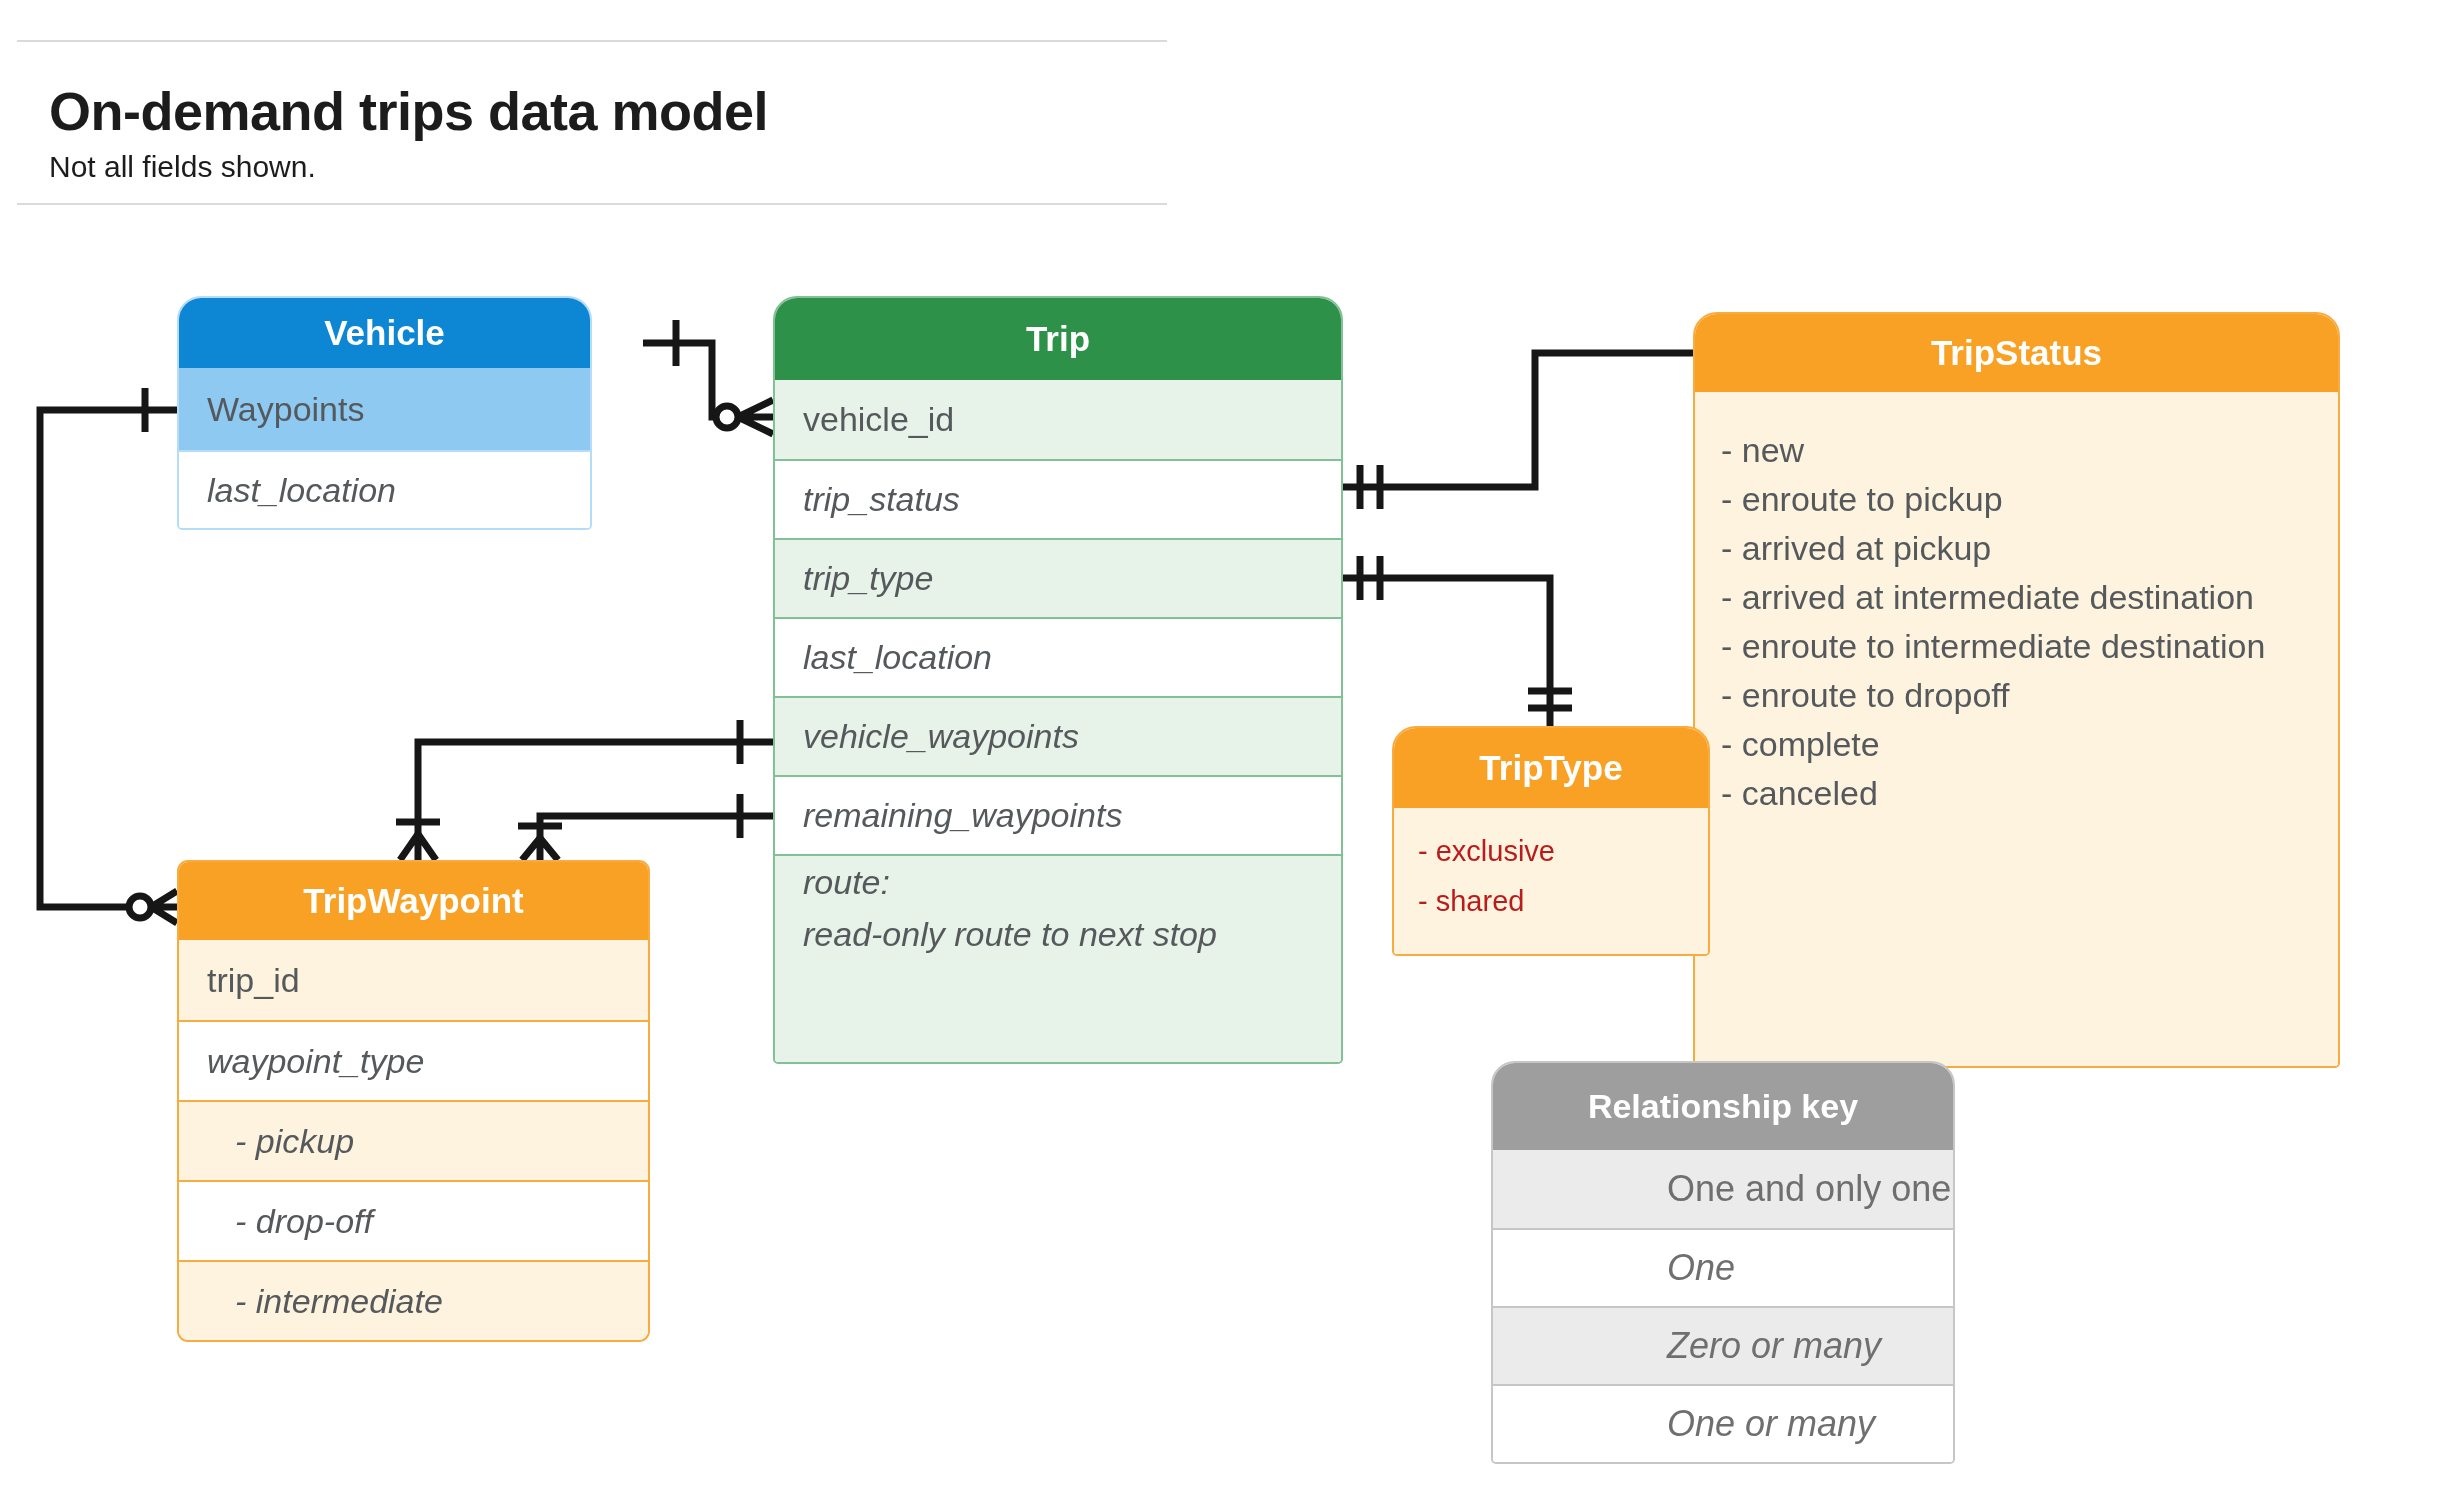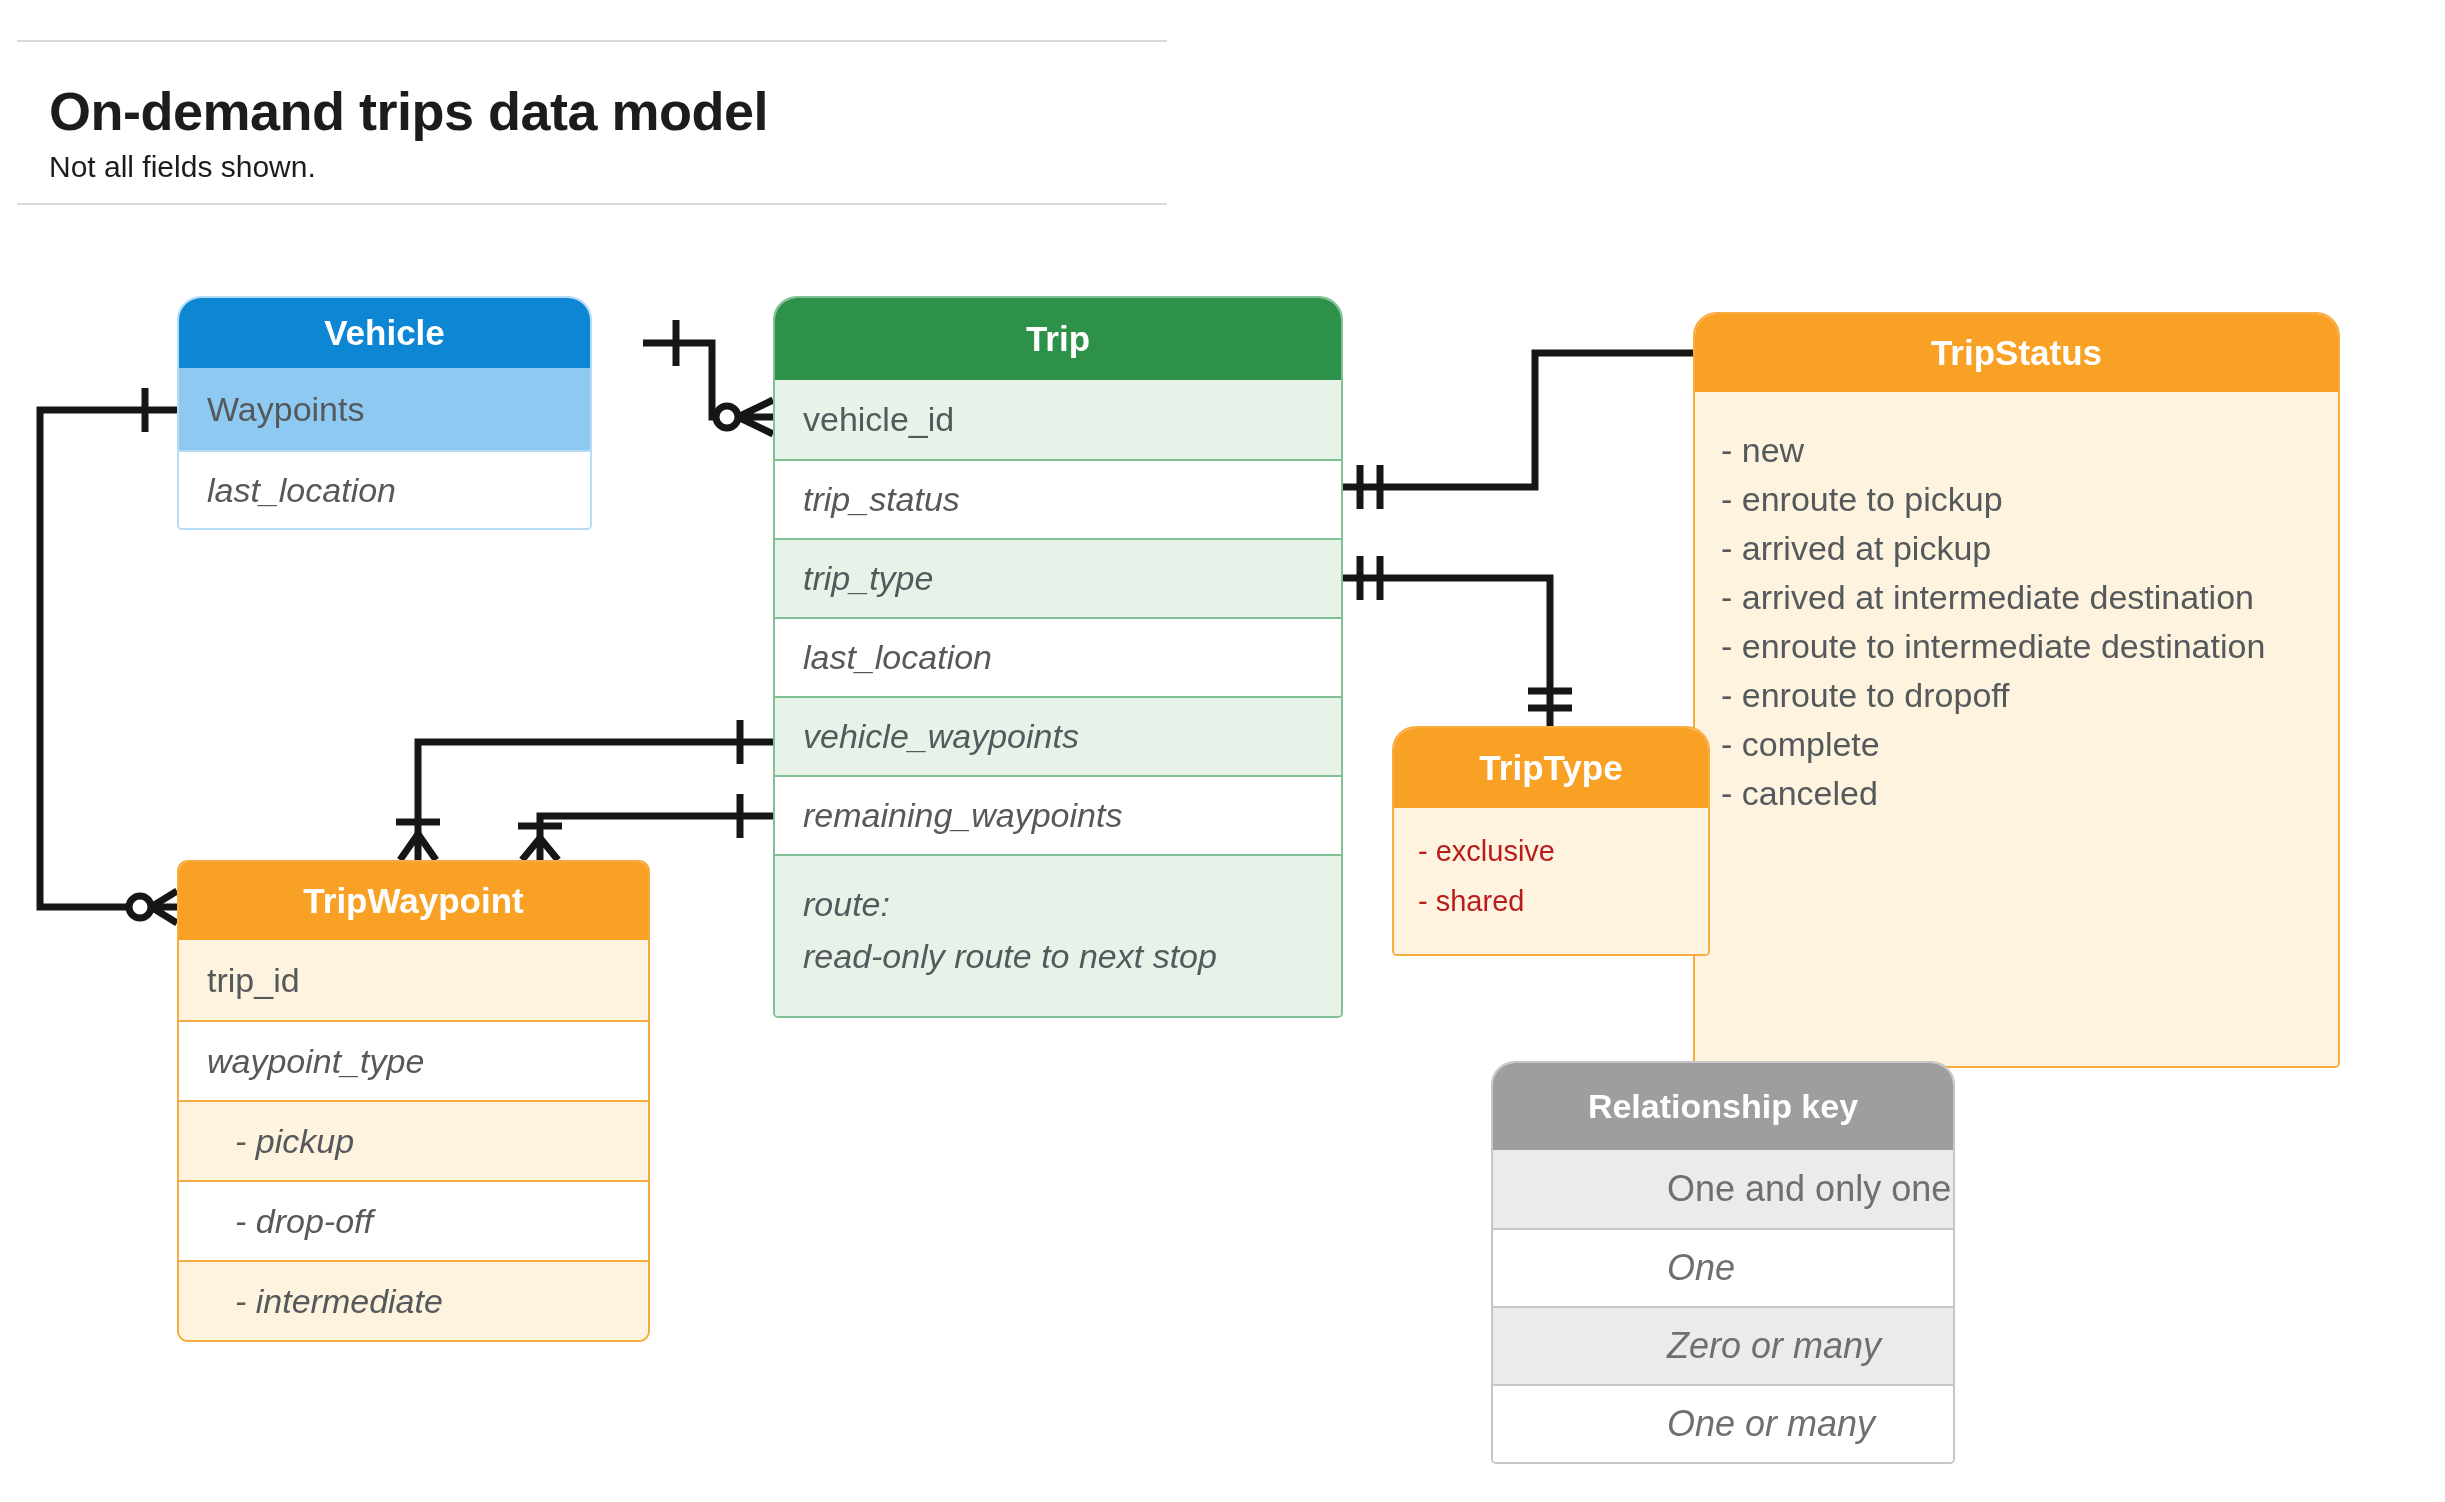--- a/index.html
+++ b/index.html
@@ -23,21 +23,21 @@
   .ent .rw + .rw { border-top:2px solid var(--bd);font-style:italic; }
   .ent .rw.t { background:var(--tint); }
   .ent .rw.sub { padding-left:56px; }
 
   #vehicle { left:177px; top:296px; width:415px; --bd:#b5dcf8; --hdc:#0d87d3; --tint:#8ec9f1; --hdh:70px; }
   #vehicle .rw { height:82px; }
   #vehicle .rw.last { height:78px; }
 
   #trip { left:773px; top:296px; width:570px; --bd:#82c096; --hdc:#2e9149; --tint:#e7f2e9; --hdh:82px; }
   #trip .rw { height:79px; }
-  #trip .rw.route { height:162px; display:block; padding-top:22px; line-height:52px; }
+  #trip .rw.route { height:208px; display:block; line-height:52px; }
 
   #tripstatus { left:1693px; top:312px; width:647px; --bd:#f8ab3e; --hdc:#f9a125; --tint:#fdf3df; --hdh:78px; }
   #tripstatus .body { box-sizing:border-box; background:var(--tint); height:674px;
                       padding:34px 0 0 26px; font-size:34px; color:#55595c; line-height:49px; }
 
   #tripwaypoint { left:177px; top:860px; width:473px;border-radius:11px; --bd:#f8ab3e; --hdc:#f9a125; --tint:#fdf3df; --hdh:78px; }
   #tripwaypoint .rw { height:80px; }
 
   #triptype { left:1392px; top:726px; width:318px; --bd:#f8ab3e; --hdc:#f9a125; --tint:#fdf3df; --hdh:80px; }
   #triptype .body { box-sizing:border-box; background:var(--tint); height:146px;

